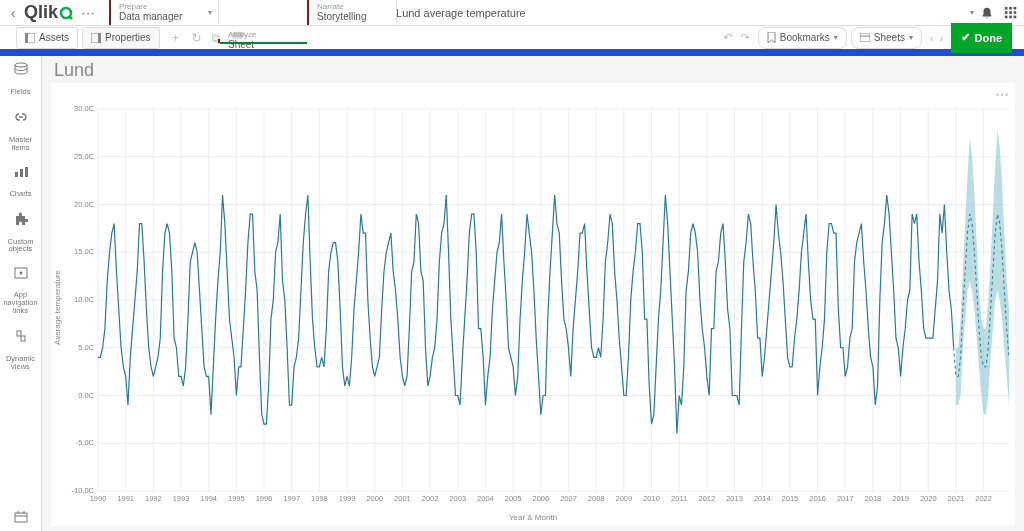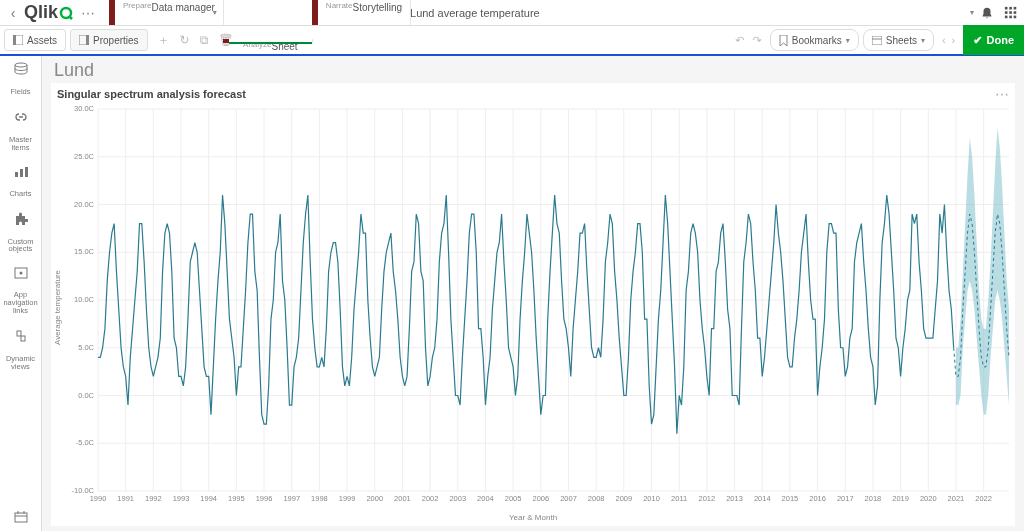--- a/index.html
+++ b/index.html
@@ -5,31 +5,31 @@
   * { box-sizing: border-box; margin: 0; padding: 0; font-family: -apple-system, BlinkMacSystemFont, 'Segoe UI', Arial, sans-serif; }
   body { width: 1024px; height: 531px; overflow: hidden; background: #fff; font-size: 11px; color: #333; }
 
   .topbar { height: 26px; border-bottom: 1px solid #ddd; display: flex; align-items: stretch; }
   .topbar-left { display: flex; align-items: center; padding: 0 4px; }
   .back-btn { width: 18px; text-align: center; font-size: 14px; color: #777; cursor: pointer; }
   .brand { font-weight: 700; font-size: 18px; color: #444; padding: 0 2px; display: flex; align-items: center; }
   .brand svg { margin-left: 1px; }
   .more-icon { padding: 0 6px; color: #888; font-size: 14px; cursor: pointer; }
   .top-tabs { display: flex; margin-left: 4px; }
-  .top-tab { border-left: 6px solid #7f1d1d; border-right: 1px solid #e5e5e5; padding: 2px 8px; min-width: 90px; display: flex; justify-content: center; margin-right: -1px; cursor: pointer; position: relative; }
+  .top-tab { border-left: 2px solid #7f1d1d; border-right: 1px solid #e5e5e5; padding: 2px 8px; min-width: 90px; display: flex; flex-direction: column; justify-content: center; margin-right: -1px; cursor: pointer; position: relative; }
   .top-tab.data-tab { min-width: 110px; }
   .top-tab .sup { font-size: 8px; color: #999; line-height: 1; }
   .top-tab .main { font-size: 10px; color: #555; line-height: 1.2; }
   .top-tab.active { background: #fff; margin-top: 39px; }
   .top-tab.active::after { content: ''; position: absolute; left: 0; right: 0; bottom: -1px; height: 2px; background: #00873d; }
   .appname { flex: 1; display: flex; align-items: center; justify-content: space-between; font-size: 11px; color: #555; gap: 4px; cursor: pointer; }
   .top-right { display: flex; align-items: center; padding: 0 6px; gap: 10px; }
   .bell-icon, .grid-icon { width: 14px; height: 14px; fill: #555; cursor: pointer; }
 
-  .secondbar { height: 30px; border-bottom: 2px solid #1d4ed8; display: flex; align-items: center; padding: 0 4px; }
+  .secondbar { height: 30px; border-bottom: 7px solid #1d4ed8; display: flex; align-items: center; padding: 0 16px; }
   .segbtn { display: flex; align-items: center; gap: 4px; padding: 0 8px; height: 22px; border: 1px solid #ddd; border-radius: 3px; margin-right: 4px; cursor: pointer; font-size: 10px; color: #555; background: #f7f7f7; }
   .segbtn.active { background: #fff; }
   .toolicons { display: flex; align-items: center; gap: 10px; margin-left: 6px; color: #bbb; }
   .toolicons span { cursor: pointer; font-size: 12px; }
   .spacer { flex: 1; }
   .histicons { display: flex; align-items: center; gap: 8px; color: #bbb; margin-right: 8px; }
   .chipbtn { display: flex; align-items: center; gap: 4px; padding: 0 8px; height: 22px; border: 1px solid #ddd; border-radius: 8px; margin-right: 4px; cursor: pointer; font-size: 10px; color: #555; background: #fff; }
   .navarrows { color: #bbb; display: flex; gap: 6px; margin: 0 4px; }
   .done-btn { background: #00a627; color: #fff; height: 30px; margin: -4px -4px -4px 4px; padding: 0 10px; display: flex; align-items: center; gap: 4px; font-size: 11px; font-weight: 600; cursor: pointer; }
 
@@ -212,21 +212,20 @@
           <line x1="4" y1="0" x2="4" y2="3" stroke="#777"></line>
           <line x1="10" y1="0" x2="10" y2="3" stroke="#777"></line>
         </svg>
     </div>
   </div>
 
   <div class="sheetarea">
     <div class="sheettitle">Lund</div>
     <div class="chartbox">
       <div class="chart-head">
-        <span class="chart-title">Singular spectrum analysis forecast</span>
         <span class="chart-menu">⋯</span>
       </div>
       <div class="chart-body">
         <div class="yaxis-label">Average temperature</div>
         <div class="plot">
           <svg class="plotsvg" id="plotsvg" viewBox="0 0 951 406">
               <g class="grid">
                 <line x1="34" x2="945" y1="386" y2="386"></line>
                 <line x1="34" x2="945" y1="338.25" y2="338.25"></line>
                 <line x1="34" x2="945" y1="290.5" y2="290.5"></line>

